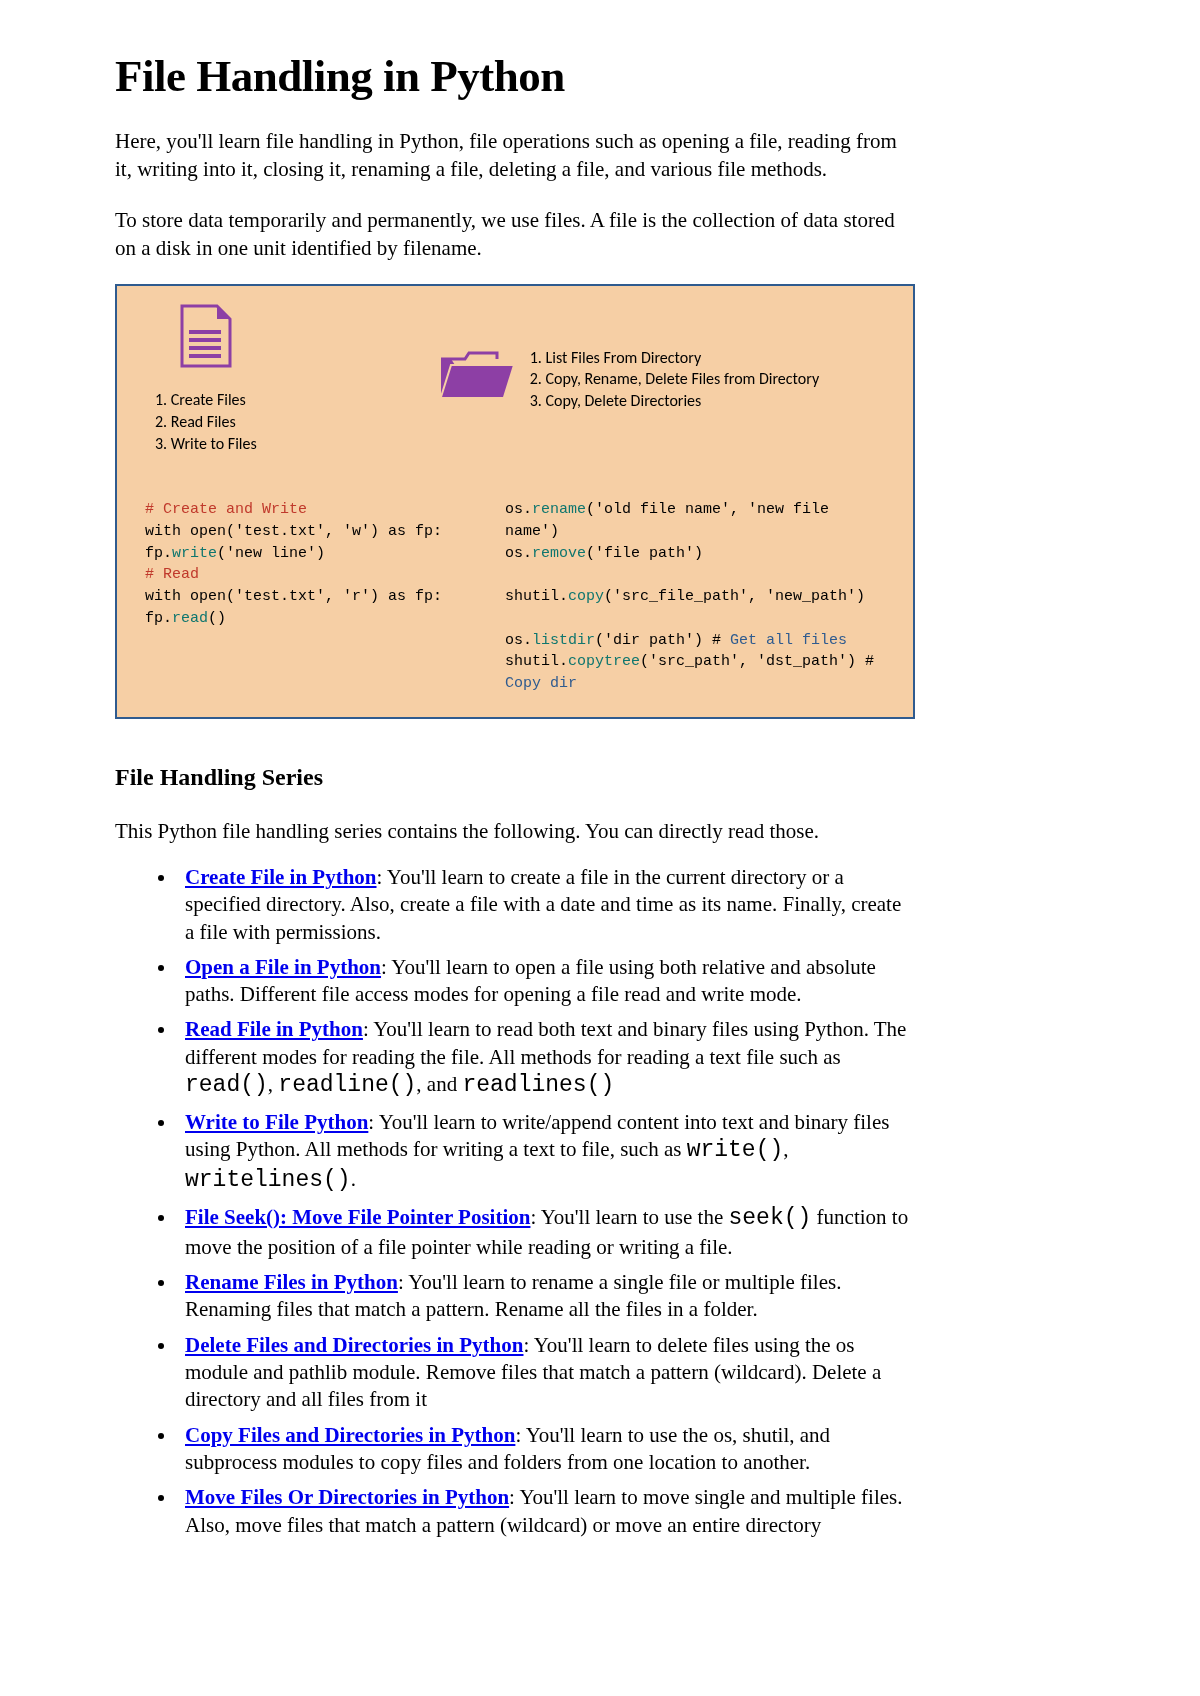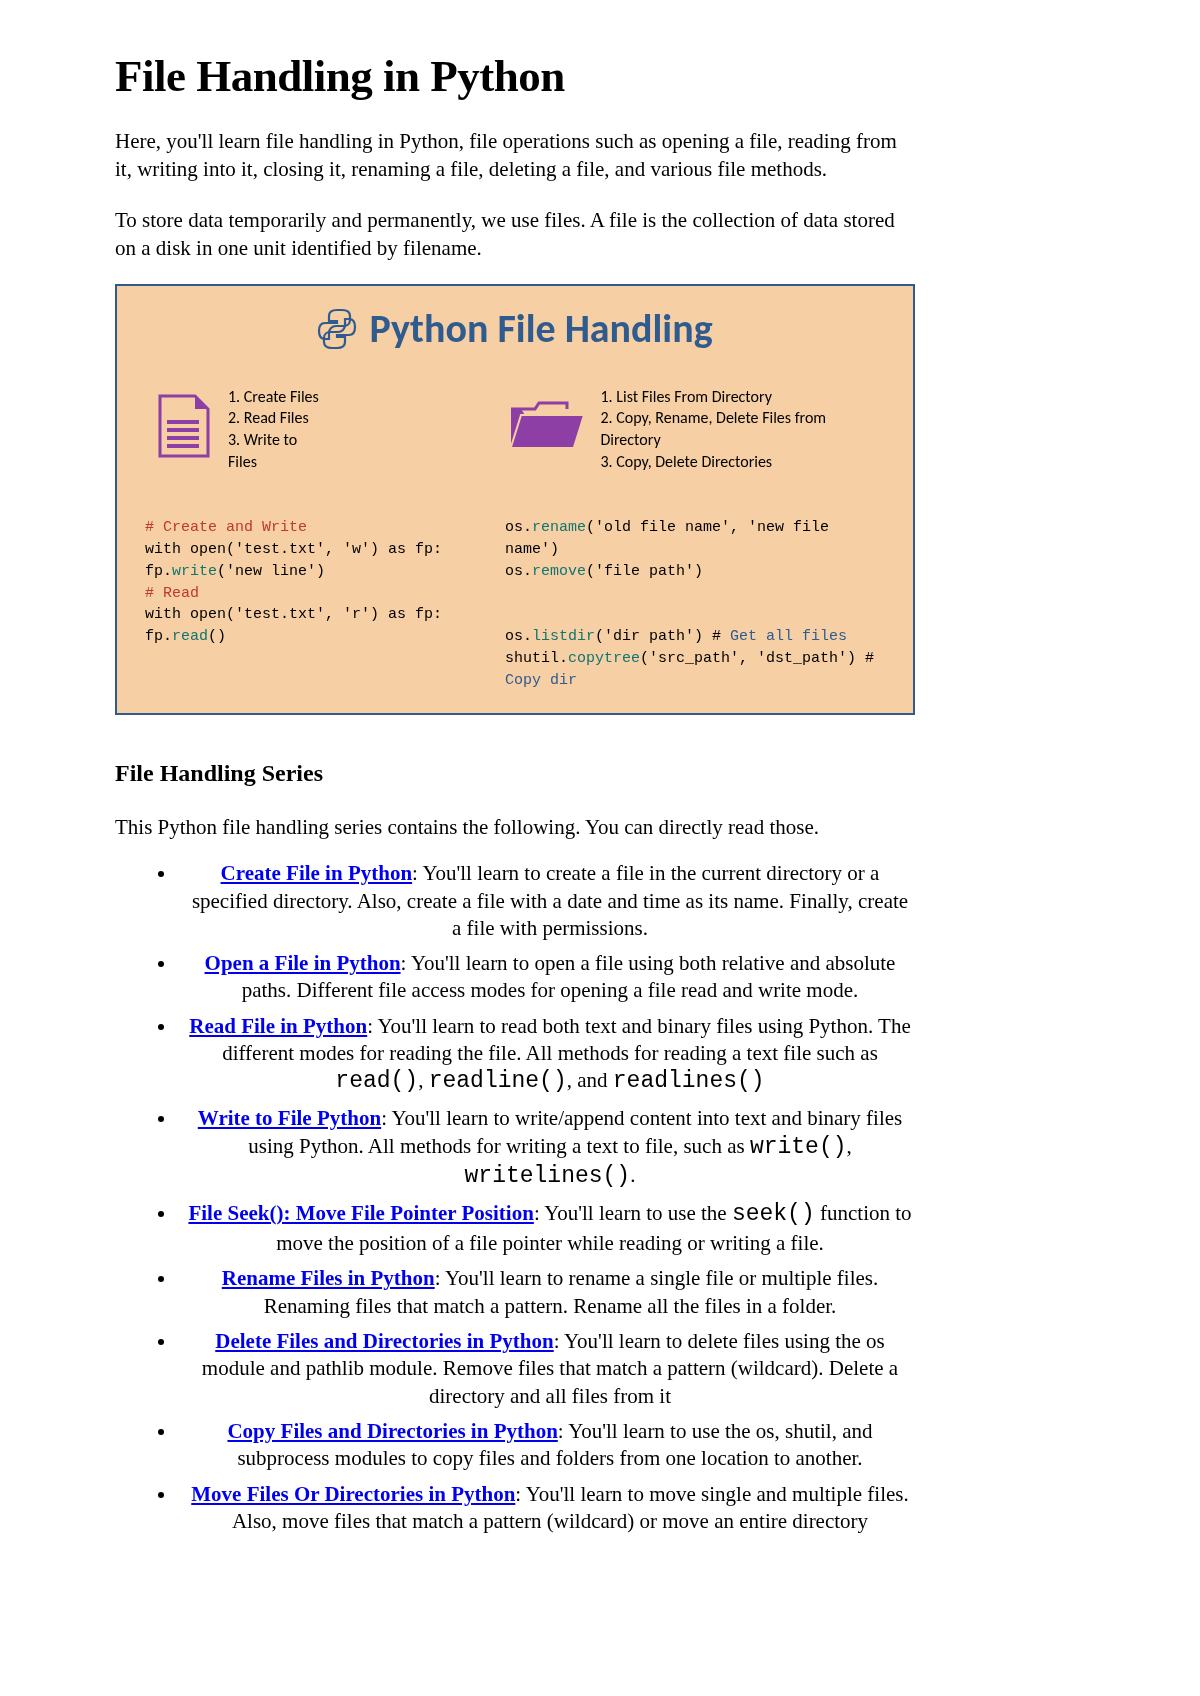--- a/index.html
+++ b/index.html
@@ -51,21 +51,21 @@
     display: flex;
     justify-content: flex-start;
     gap: 50px;
   }
   .icon-block {
     display: flex;
     align-items: center;
     gap: 15px;
     font-family: Calibri, Arial, sans-serif;
   }
-  .icon-block.left { margin-left: 10px; }
+  .icon-block.left { margin-left: 10px; flex-direction: column; }
   .icon-block.right { margin-left: 20px; }
   .icon-text {
     font-size: 16px;
     line-height: 1.35;
     color: #000;
   }
   .code-row {
     display: flex;
     gap: 40px;
     margin-top: 45px;
@@ -88,21 +88,21 @@
   .series-intro {
     font-size: 21px;
     margin: 0 0 20px 0;
   }
   ul.series {
     margin: 0;
     padding-left: 62px;
     font-size: 21px;
     line-height: 1.3;
   }
-  ul.series > li { margin-bottom: 8px; padding-left: 8px; text-align: center; }
+  ul.series > li { margin-bottom: 8px; padding-left: 8px; }
   ul.series a {
     color: #0000ee;
     font-weight: bold;
     text-decoration: underline;
   }
   code.inline {
     font-family: 'Courier New', monospace;
     font-size: 23px;
   }
 </style>
@@ -110,31 +110,20 @@
 <body>
 
 <div class="page">
 
   <h1>File Handling in Python</h1>
 
   <p class="body-text">Here, you'll learn file handling in Python, file operations such as opening a file, reading from it, writing into it, closing it, renaming a file, deleting a file, and various file methods.</p>
   <p class="body-text">To store data temporarily and permanently, we use files. A file is the collection of data stored on a disk in one unit identified by filename.</p>
 
   <div class="diagram">
-    <div class="diagram-title-row">
-      <span class="diagram-title">
-        <span class="py-icon">
-          <svg width="40" height="42" viewBox="0 0 40 42">
-            <path d="M20 2 c-6 0 -8 2 -8 6 v5 h8 v2 H8 c-4 0 -6 2 -6 8 s2 8 6 8 h4 v-6 c0-4 3-7 7-7 h8 c3 0 6-2 6-6 V8 c0-4-2-6-8-6 z" fill="none" stroke="#2f5b8f" stroke-width="2.2"></path>
-            <path d="M20 40 c6 0 8-2 8-6 v-5 h-8 v-2 h12 c4 0 6-2 6-8 s-2-8-6-8 h-4 v6 c0 4-3 7-7 7 h-8 c-3 0-6 2-6 6 v4 c0 4 2 6 8 6 z" fill="none" stroke="#2f5b8f" stroke-width="2.2"></path>
-          </svg>
-        </span>
-        <span>Python File Handling</span>
-      </span>
-    </div>
 
     <div class="icons-row">
       <div class="icon-block left">
         <span>
           <svg width="58" height="66" viewBox="0 0 58 66">
             <path d="M5 2 H40 L53 15 V62 H5 Z" fill="#f6cfa5" stroke="#8d3fa5" stroke-width="3"></path>
             <path d="M40 2 V15 H53 Z" fill="#8d3fa5"></path>
             <rect x="12" y="26" width="32" height="4" fill="#8d3fa5"></rect>
             <rect x="12" y="34" width="32" height="4" fill="#8d3fa5"></rect>
             <rect x="12" y="42" width="32" height="4" fill="#8d3fa5"></rect>
@@ -172,20 +161,21 @@
           <div><span class="plain">with open('test.txt', 'w') as fp:</span></div>
           <div><span class="plain">    fp.</span><span class="kw-fn">write</span><span class="plain">('new line')</span></div>
           <div><span class="kw-comment"># Read</span></div>
           <div><span class="plain">with open('test.txt', 'r') as fp:</span></div>
           <div><span class="plain">    fp.</span><span class="kw-fn">read</span><span class="plain">()</span></div>
         </div>
       <div class="code-right" id="code-right">
           <div><span class="plain">os.</span><span class="kw-fn">rename</span><span class="plain">('old file name', 'new file name')</span></div>
           <div><span class="plain">os.</span><span class="kw-fn">remove</span><span class="plain">('file path')</span></div>
           <div>&nbsp;</div>
+          <div><span class="plain">shutil.</span><span class="kw-fn">copy</span><span class="plain">('src_file_path', 'new_path')</span></div>
           <div>&nbsp;</div>
           <div><span class="plain">os.</span><span class="kw-fn">listdir</span><span class="plain">('dir path') # </span><span class="kw-blue">Get all files</span></div>
           <div><span class="plain">shutil.</span><span class="kw-fn">copytree</span><span class="plain">('src_path', 'dst_path') # </span><span class="kw-blue">Copy dir</span></div>
         </div>
     </div>
   </div>
 
   <p class="series-head">File Handling Series</p>
   <p class="series-intro">This Python file handling series contains the following. You can directly read those.</p>
 

